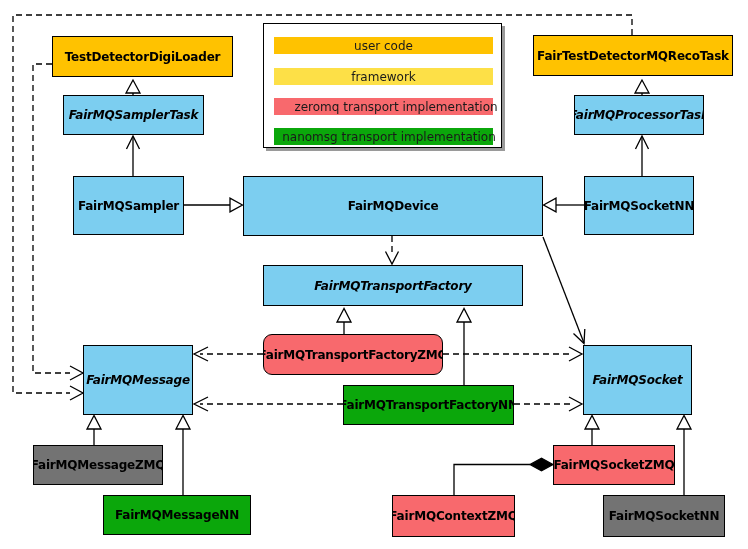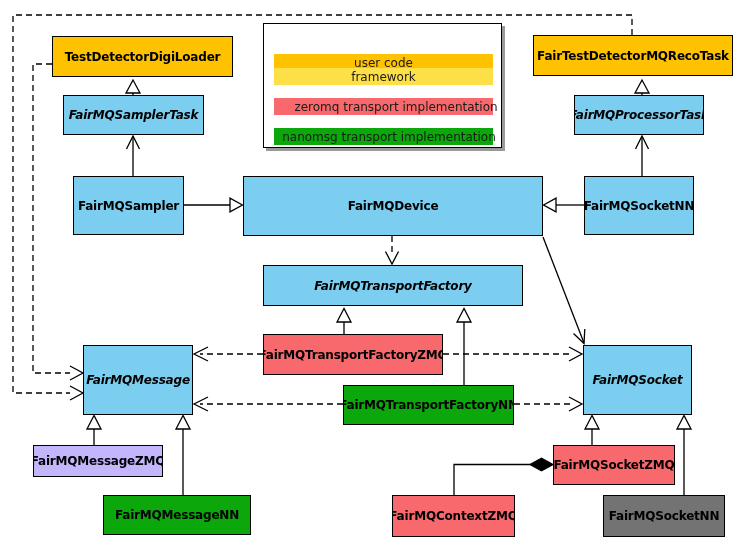--- a/index.html
+++ b/index.html
@@ -119,21 +119,21 @@
     <polygon class="head-tri" points="464,308.5 457,322 471,322"></polygon>
     <polygon class="head-tri" points="94,415.5 87,429 101,429"></polygon>
     <polygon class="head-tri" points="183,415.5 176,429 190,429"></polygon>
     <polygon class="head-tri" points="592,415.5 585,429 599,429"></polygon>
     <polygon class="head-tri" points="684,415.5 677,429 691,429"></polygon>
 
     <polygon class="head-diamond" points="553,464.5 541.5,458.2 530,464.5 541.5,470.8"></polygon>
   </svg>
 
   <div class="legend-frame">
-    <div class="legend-bar b0" style="background-color: rgb(255, 194, 0); margin-top: 17px;">user code</div>
+    <div class="legend-bar b0" style="background-color: rgb(255, 194, 0);">user code</div>
     <div class="legend-bar b1" style="background-color: #fde047;">framework</div>
     <div class="legend-bar b2" style="background-color: rgb(248, 105, 109);">zeromq transport implementation</div>
     <div class="legend-bar b3" style="background-color: rgb(11, 167, 11);">nanomsg transport implementation</div>
   </div>
 
   <div class="node" style="left: 52px; top: 36px; width: 181px; height: 41px; background-color: rgb(255, 194, 0);">TestDetectorDigiLoader</div>
 
   <div class="node" style="left: 533px; top: 35px; width: 200px; height: 41px; background-color: rgb(255, 194, 0);">FairTestDetectorMQRecoTask</div>
 
   <div class="node abstract" style="left: 63px; top: 95px; width: 141px; height: 40px; background-color: rgb(124, 206, 240);">FairMQSamplerTask</div>
@@ -141,29 +141,29 @@
   <div class="node abstract" style="left: 574px; top: 95px; width: 130px; height: 40px; background-color: rgb(124, 206, 240);">FairMQProcessorTask</div>
 
   <div class="node" style="left: 73px; top: 176px; width: 111px; height: 59px; background-color: rgb(124, 206, 240);">FairMQSampler</div>
 
   <div class="node" style="left: 243px; top: 176px; width: 300px; height: 60px; background-color: rgb(124, 206, 240);">FairMQDevice</div>
 
   <div class="node" style="left: 584px; top: 176px; width: 110px; height: 59px; background-color: rgb(124, 206, 240);">FairMQSocketNN</div>
 
   <div class="node abstract" style="left: 263px; top: 265px; width: 260px; height: 41px; background-color: rgb(124, 206, 240);">FairMQTransportFactory</div>
 
-  <div class="node" style="left: 263px; top: 334px; width: 180px; height: 41px; background-color: rgb(248, 105, 109);">FairMQTransportFactoryZMQ</div>
+  <div class="node" style="left: 263px; top: 334px; width: 180px; height: 41px; background-color: rgb(248, 105, 109); border-radius: 9px;">FairMQTransportFactoryZMQ</div>
 
   <div class="node abstract" style="left: 83px; top: 345px; width: 110px; height: 70px; background-color: rgb(124, 206, 240);">FairMQMessage</div>
 
   <div class="node" style="left: 343px; top: 385px; width: 171px; height: 40px; background-color: rgb(11, 167, 11);">FairMQTransportFactoryNN</div>
 
   <div class="node abstract" style="left: 583px; top: 345px; width: 109px; height: 70px; background-color: rgb(124, 206, 240);">FairMQSocket</div>
 
-  <div class="node" style="left: 33px; top: 445px; width: 130px; height: 32px; background-color: #c4b5fd;">FairMQMessageZMQ</div>
+  <div class="node" style="left: 33px; top: 445px; width: 130px; height: 40px; background-color: #737373;">FairMQMessageZMQ</div>
 
   <div class="node" style="left: 103px; top: 495px; width: 148px; height: 40px; background-color: rgb(11, 167, 11);">FairMQMessageNN</div>
 
   <div class="node" style="left: 553px; top: 445px; width: 122px; height: 40px; background-color: rgb(248, 105, 109);">FairMQSocketZMQ</div>
 
   <div class="node" style="left: 392px; top: 495px; width: 123px; height: 42px; background-color: rgb(248, 105, 109);">FairMQContextZMQ</div>
 
   <div class="node" style="left: 603px; top: 495px; width: 122px; height: 42px; background-color: #737373;">FairMQSocketNN</div>
 
 </div>

